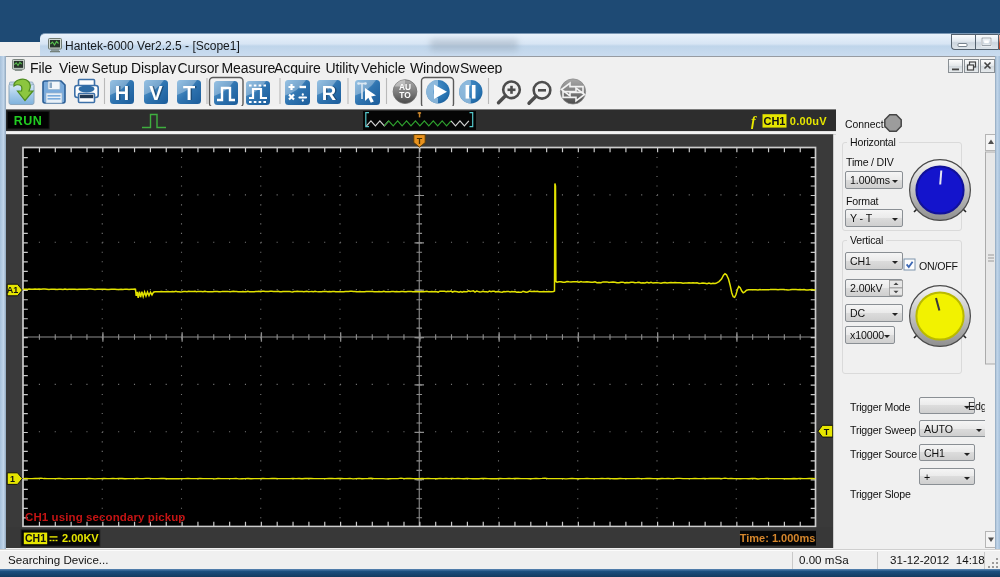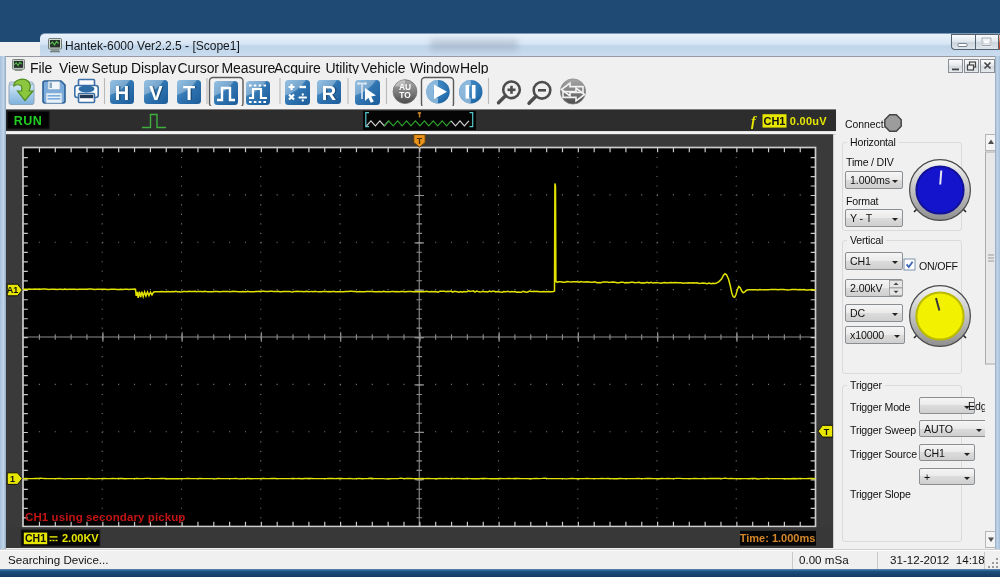--- a/index.html
+++ b/index.html
@@ -69,21 +69,21 @@
     <div class="abs menu-item" style="left:30px;">File</div>
     <div class="abs menu-item" style="left:59px;">View</div>
     <div class="abs menu-item" style="left:91.5px;">Setup</div>
     <div class="abs menu-item" style="left:131px;">Display</div>
     <div class="abs menu-item" style="left:177.5px;">Cursor</div>
     <div class="abs menu-item" style="left:221.5px;">Measure</div>
     <div class="abs menu-item" style="left:274px;">Acquire</div>
     <div class="abs menu-item" style="left:325.5px;">Utility</div>
     <div class="abs menu-item" style="left:361px;">Vehicle</div>
     <div class="abs menu-item" style="left:410px;">Window</div>
-    <div class="abs menu-item" style="left:460px;">Help</div>
+    <div class="abs menu-item" style="left:460px;">Sweep</div>
     <div class="abs mdibtn" style="left:948px; top:2px;"><svg width="13" height="12">
             <rect x="3" y="8.5" width="7" height="1.8" fill="#444"></rect>
           </svg></div>
     <div class="abs mdibtn" style="left:964px; top:2px;"><svg width="13" height="12">
             <rect x="4.5" y="2" width="6" height="5" fill="none" stroke="#444" stroke-width="1.2"></rect>
             <rect x="2.5" y="5" width="6" height="5" fill="#f0f0f0" stroke="#444" stroke-width="1.2"></rect>
           </svg></div>
     <div class="abs mdibtn" style="left:980px; top:2px;"><svg width="13" height="12">
             <path d="M3.5,2.5 L9.5,8.5 M9.5,2.5 L3.5,8.5" stroke="#444" stroke-width="1.6"></path>
           </svg></div>
@@ -321,24 +321,21 @@
       </svg>
   <div class="abs lbl" style="left:83px; top:152px;">ON/OFF</div>
   <div class="combo" style="left:9px; top:171px; width:58px;">2.00kV</div>
   <svg class="abs" style="left:53px;top:172px" width="14" height="16">
         <rect x="0.5" y="0.5" width="13" height="7.3" fill="#e6e6e6" stroke="#9a9a9a" stroke-width="0.8"></rect>
         <rect x="0.5" y="8" width="13" height="7.3" fill="#e6e6e6" stroke="#9a9a9a" stroke-width="0.8"></rect>
         <path d="M4.5,5 L7,2.5 L9.5,5 Z" fill="#444"></path>
         <path d="M4.5,10.8 L9.5,10.8 L7,13.3 Z" fill="#444"></path>
       </svg>
   <div class="combo" style="left:9px; top:196px; width:58px;">DC</div>
-  <div class="combo" style="left:9px; top:218px; width:60px;">x10000</div>
-  <fieldset style="left:6px; top:271px; width:120px; height:163px;">
-        <legend>Trigger</legend>
-      </fieldset>
+  <div class="combo" style="left:9px; top:218px; width:50px;">x10000</div>
   <div class="lbl" style="left:14px; top:293px;">Trigger Mode</div>
   <div class="combo" style="left:83px; top:289px; width:56px; height:17px;padding-left:48px;">Edge</div>
   <div class="lbl" style="left:14px; top:316px;">Trigger Sweep</div>
   <div class="combo" style="left:83px; top:312px; width:68px; height:17px;">AUTO</div>
   <div class="lbl" style="left:14px; top:340px;">Trigger Source</div>
   <div class="combo" style="left:83px; top:336px; width:56px; height:17px;">CH1</div>
   <div class="lbl" style="left:14px; top:380px;">Trigger Slope</div>
   <div class="combo" style="left:83px; top:360px; width:56px; height:17px;">+</div>
 </div>
 <svg width="0" height="0" style="position:absolute">

